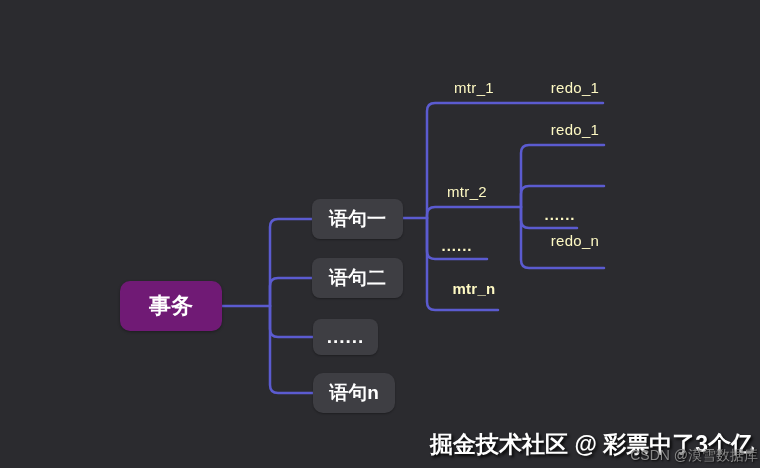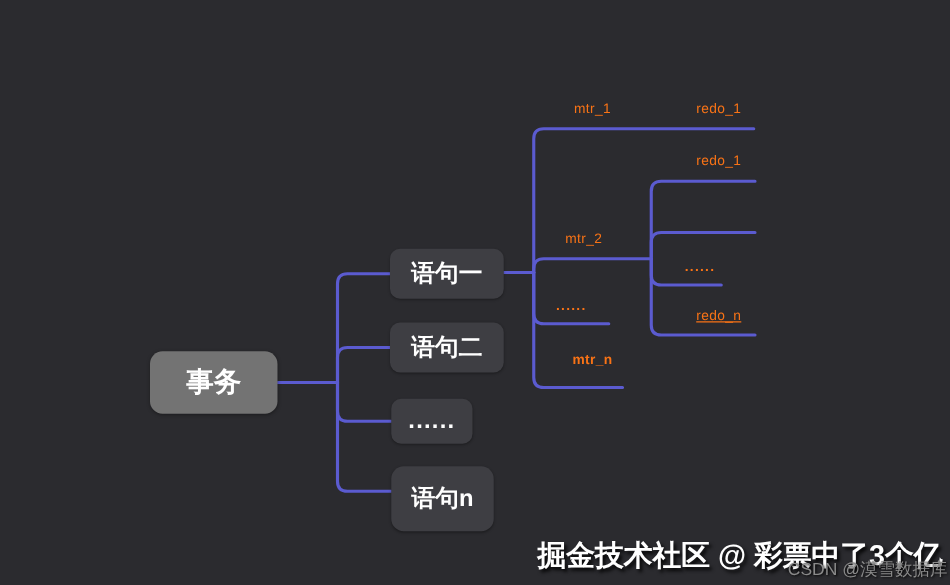--- a/index.html
+++ b/index.html
@@ -16,37 +16,37 @@
 
   .node {
     position: absolute;
     display: flex;
     align-items: center;
     justify-content: center;
     color: #ffffff;
     white-space: nowrap;
   }
   .node.root {
-    background: #737373;
+    background: #701a75;
     border-radius: 10px;
     font-size: 22px;
     font-weight: 700;
     box-shadow: 0 1px 3px rgba(0,0,0,0.35);
   }
   .node.box {
     background: #3e3e43;
     border-radius: 8px;
     font-size: 19px;
     font-weight: 600;
     box-shadow: 0 1px 2px rgba(0,0,0,0.3);
   }
   .node.lbl {
-    font-size: 11px;
+    font-size: 15px;
     font-weight: 400;
-    color: #f97316;
+    color: #fef9c3;
     letter-spacing: 0.3px;
   }
   .node.dots { font-weight: 700; letter-spacing: 1px; }
 
   .wm-juejin {
     position: absolute;
     right: 6px;
     top: 429px;
     font-size: 23px;
     font-weight: 700;
@@ -89,29 +89,29 @@
     <path d="M 521 207 V 194 Q 521 186 529 186 H 604"></path>
     <path d="M 521 207 V 220 Q 521 228 529 228 H 577"></path>
     <path d="M 521 207 V 260 Q 521 268 529 268 H 604"></path>
   </svg>
 
   <div class="node root" style="left:120px; top:281px; width:102px; height:50px;">事务</div>
 
   <div class="node box" style="left:312px; top:199px; width:91px; height:40px;">语句一</div>
   <div class="node box" style="left:312px; top:258px; width:91px; height:40px;">语句二</div>
   <div class="node box dots" style="left:313px; top:319px; width:65px; height:36px;">......</div>
-  <div class="node box" style="left:313px; top:373px; width:82px; height:52px;border-radius:10px;">语句n</div>
+  <div class="node box" style="left:313px; top:373px; width:82px; height:40px;border-radius:10px;">语句n</div>
 
   <div class="node lbl" style="left:429px; top:77px; width:90px; height:20px;">mtr_1</div>
   <div class="node lbl" style="left:429px; top:181px; width:76px; height:20px;">mtr_2</div>
   <div class="node lbl dots" style="left:422px; top:235px; width:70px; height:20px;">......</div>
   <div class="node lbl" style="left:429px; top:278px; width:90px; height:20px;font-weight:bold;">mtr_n</div>
 
   <div class="node lbl" style="left:530px; top:77px; width:90px; height:20px;">redo_1</div>
 
   <div class="node lbl" style="left:530px; top:119px; width:90px; height:20px;">redo_1</div>
   <div class="node lbl dots" style="left:525px; top:204px; width:70px; height:20px;">......</div>
-  <div class="node lbl" style="left:530px; top:243px; width:90px; height:20px;text-decoration:underline;">redo_n</div>
+  <div class="node lbl" style="left:530px; top:230px; width:90px; height:20px;">redo_n</div>
 
   <div class="wm-juejin">掘金技术社区 @ 彩票中了3个亿</div>
   <div class="wm-csdn">CSDN @漠雪数据库</div>
 
 </div>
 
 </body></html>

